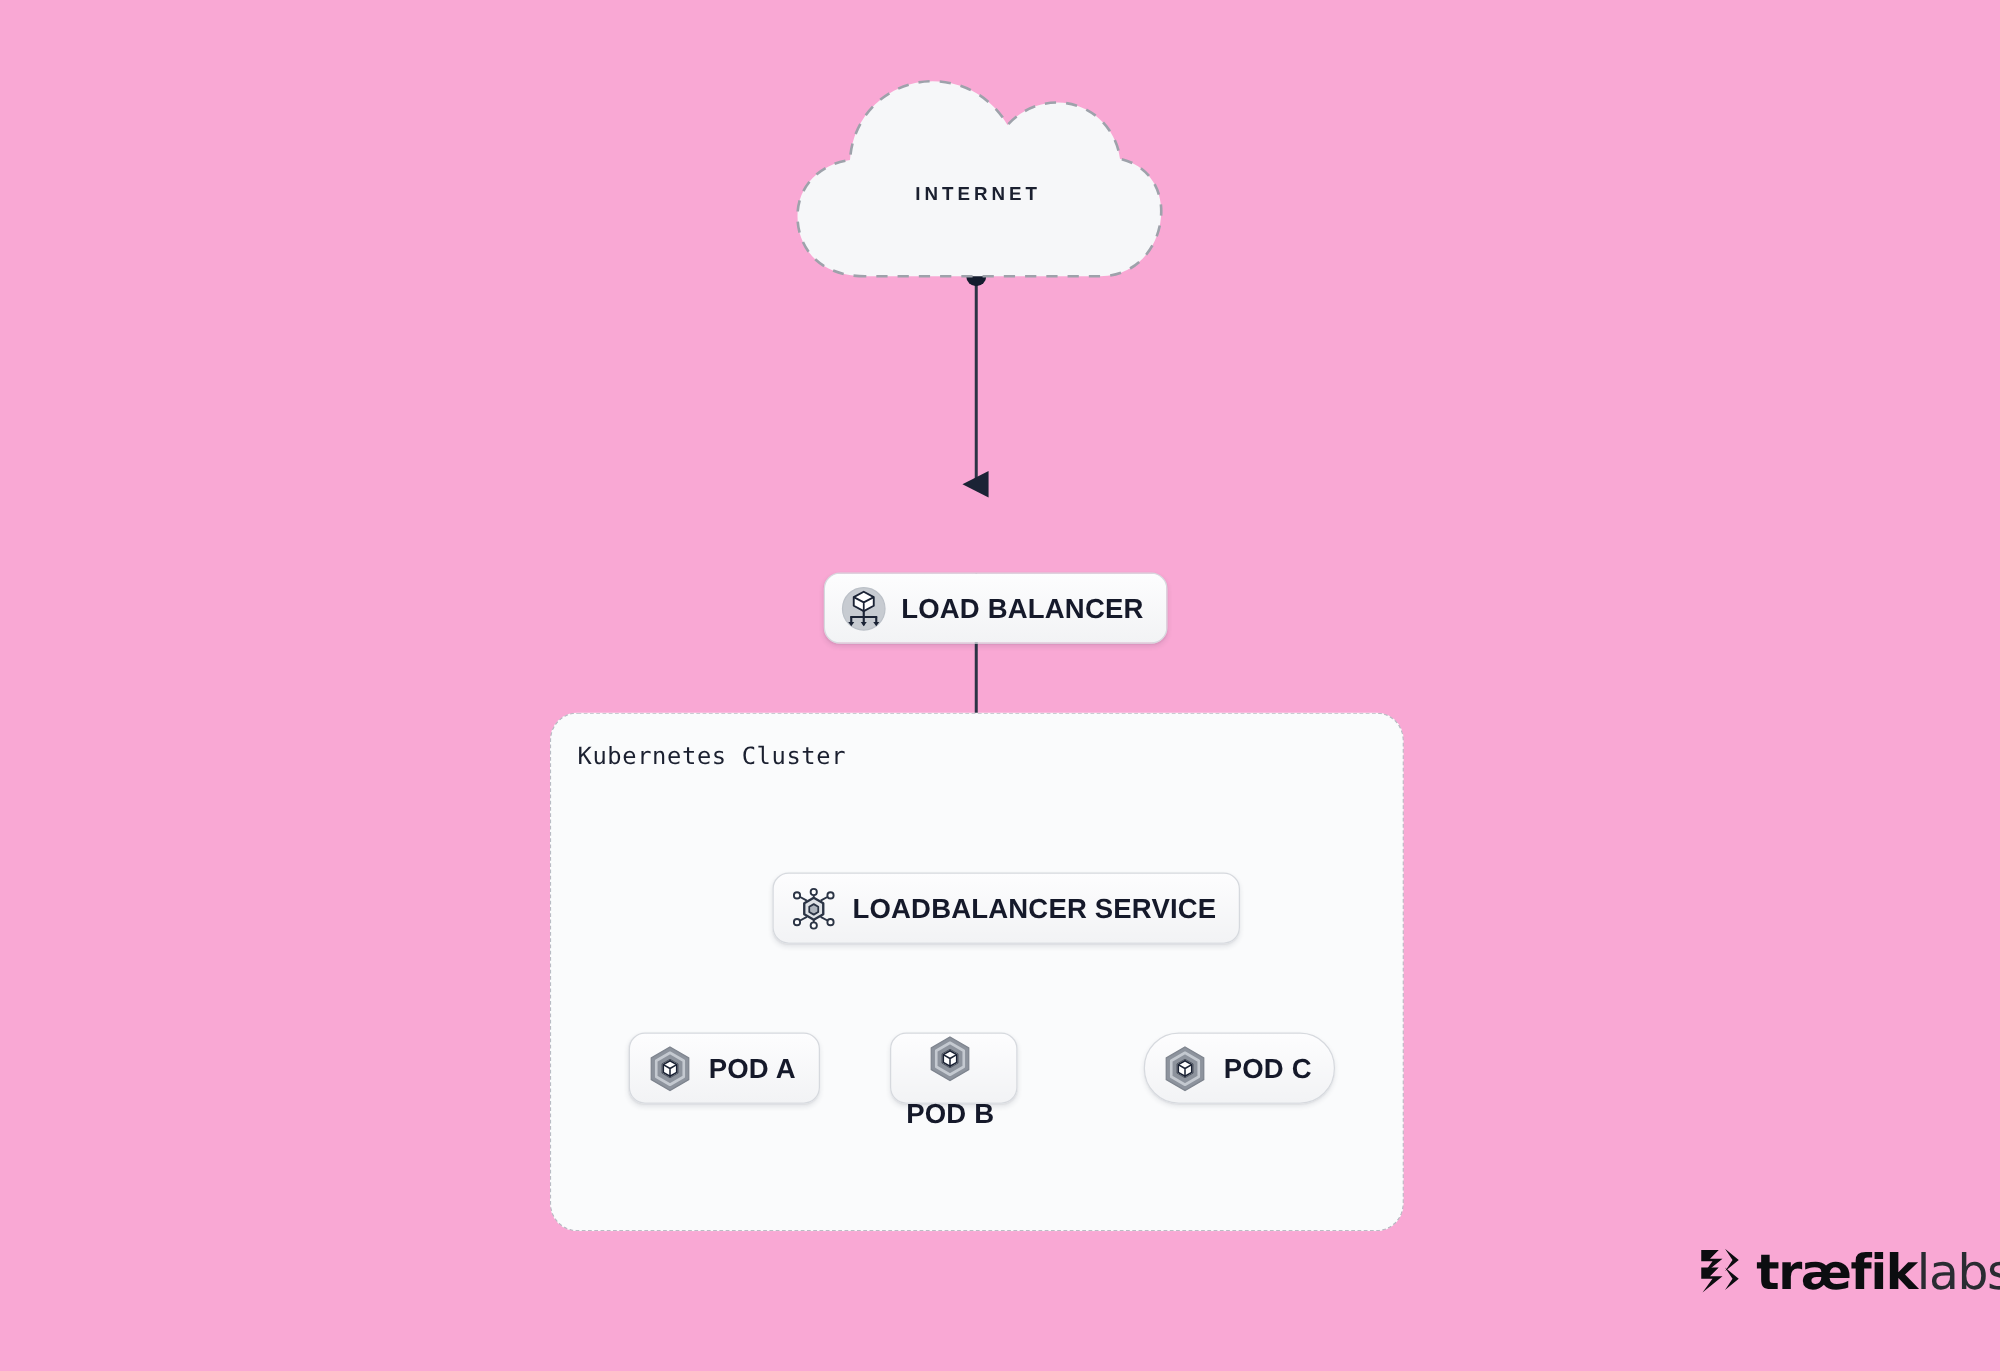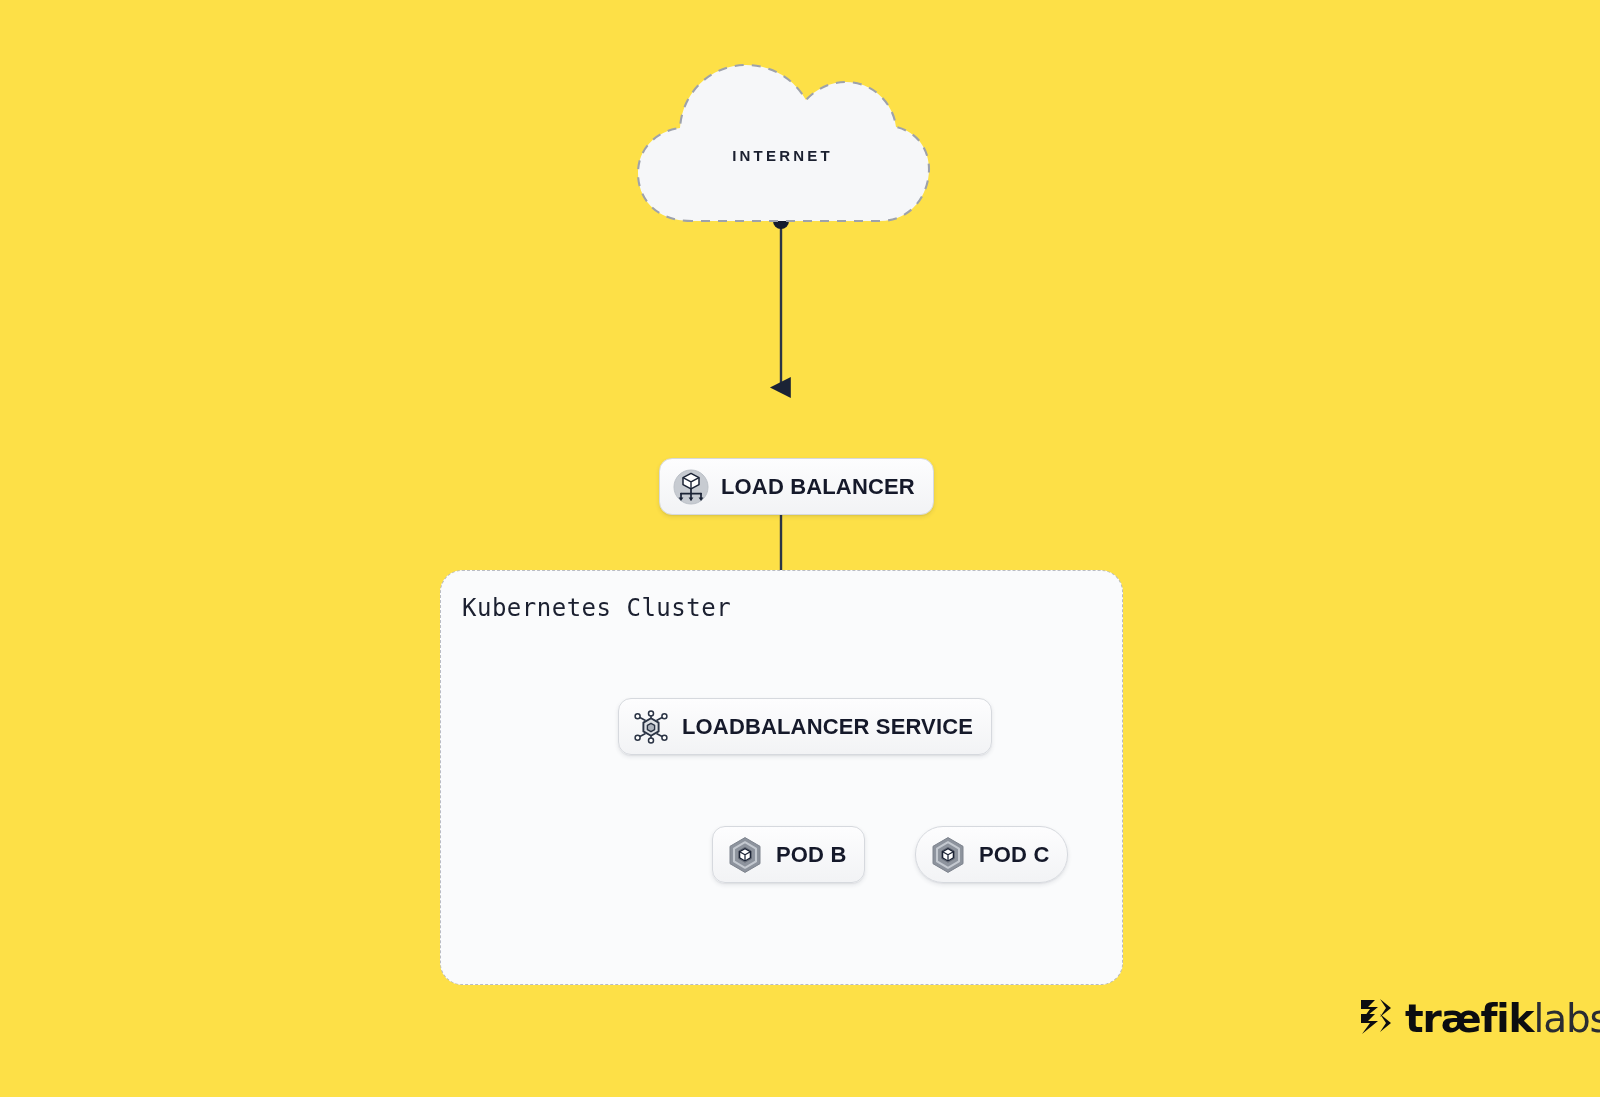--- a/index.html
+++ b/index.html
@@ -7,21 +7,21 @@
     width: 1600px;
     height: 1097px;
     background: #ffffff;
     font-family: "Liberation Sans", sans-serif;
     overflow: hidden;
   }
   #canvas {
     position: relative;
     width: 1600px;
     height: 1097px;
-    background: #fde047;
+    background: #f9a8d4;
     padding-left: 28px;
   }
   #wires {
     position: absolute;
     inset: 0;
     width: 1600px;
     height: 1097px;
     pointer-events: none;
   }
 
@@ -55,21 +55,21 @@
     height: 415px;
     border: 1.6px dashed #b9bcc4;
     border-radius: 22px;
     background: #fafbfc;
   }
   .cluster-title {
     position: absolute;
     left: 462px;
     top: 594px;
     font-family: "DejaVu Sans Mono", monospace;
-    font-size: 24px;
+    font-size: 19px;
     letter-spacing: 0.5px;
     color: #1b2030;
     white-space: nowrap;
   }
 
   
   .node {
     position: absolute;
     display: flex;
     align-items: center;
@@ -86,21 +86,21 @@
     font-weight: 700;
     letter-spacing: 0.15px;
     color: #15192a;
     font-family: "Liberation Sans", sans-serif;
   }
   .node-icon { flex: 0 0 auto; display: block; line-height: 0; }
 
   #node-lb        { left: 659px; top: 410px;  height: 57px; margin-top: 48px; }
   #node-lbservice { left: 618px; top: 662px;  height: 57px; margin-top: 36px; }
   #node-pod-a     { left: 503px; top: 826px;  height: 57px; }
-  #node-pod-b     { left: 712px; top: 826px;  height: 57px; }
+  #node-pod-b     { left: 712px; top: 826px;  height: 57px; flex-direction: column; }
   #node-pod-c     { left: 915px; top: 826px;  height: 57px; border-radius: 28px; }
 
   
   .logo {
     position: absolute;
     left: 1358px;
     top: 996px;
     display: flex;
     align-items: center;
     gap: 9px;
@@ -214,20 +214,33 @@
           <circle cx="6.6" cy="9.3" r="2.5"></circle>
           <circle cx="33.4" cy="9.3" r="2.5"></circle>
           <circle cx="6.6" cy="30.7" r="2.5"></circle>
           <circle cx="33.4" cy="30.7" r="2.5"></circle>
         </g>
       </svg>
     </span>
     <span class="node-label">LOADBALANCER SERVICE</span>
   </div>
 
+  <div class="node" id="node-pod-a">
+    <span class="node-icon">
+      <svg width="40" height="40" viewBox="0 0 40 40">
+        <path d="M20,2.6 L35,11.3 L35,28.7 L20,37.4 L5,28.7 L5,11.3 Z" fill="#8d939d" stroke="#7e848e" stroke-width="1"></path>
+        <path d="M20,7.2 L31,13.6 L31,26.4 L20,32.8 L9,26.4 L9,13.6 Z" fill="none" stroke="#c4c9d0" stroke-width="2.1" stroke-linejoin="round"></path>
+        <path d="M20,12.4 L26.4,16.1 L26.4,23.5 L20,27.2 L13.6,23.5 L13.6,16.1 Z" fill="#e8eaed" stroke="#4c535e" stroke-width="0.8"></path>
+
+        <path d="M20,13.6 L25.4,16.7 L25.4,22.9 L20,26 L14.6,22.9 L14.6,16.7 Z" fill="#ffffff" stroke="#1b2335" stroke-width="1.35" stroke-linejoin="round"></path>
+        <path d="M14.6,16.7 L20,19.8 L25.4,16.7 M20,19.8 L20,26" fill="none" stroke="#1b2335" stroke-width="1.25" stroke-linejoin="round"></path>
+      </svg>
+    </span>
+    <span class="node-label">POD A</span>
+  </div>
 
   <div class="node" id="node-pod-b">
     <span class="node-icon">
       <svg width="40" height="40" viewBox="0 0 40 40">
         <path d="M20,2.6 L35,11.3 L35,28.7 L20,37.4 L5,28.7 L5,11.3 Z" fill="#8d939d" stroke="#7e848e" stroke-width="1"></path>
         <path d="M20,7.2 L31,13.6 L31,26.4 L20,32.8 L9,26.4 L9,13.6 Z" fill="none" stroke="#c4c9d0" stroke-width="2.1" stroke-linejoin="round"></path>
         <path d="M20,12.4 L26.4,16.1 L26.4,23.5 L20,27.2 L13.6,23.5 L13.6,16.1 Z" fill="#e8eaed" stroke="#4c535e" stroke-width="0.8"></path>
         <path d="M20,13.6 L25.4,16.7 L25.4,22.9 L20,26 L14.6,22.9 L14.6,16.7 Z" fill="#ffffff" stroke="#1b2335" stroke-width="1.35" stroke-linejoin="round"></path>
         <path d="M14.6,16.7 L20,19.8 L25.4,16.7 M20,19.8 L20,26" fill="none" stroke="#1b2335" stroke-width="1.25" stroke-linejoin="round"></path>
       </svg>

